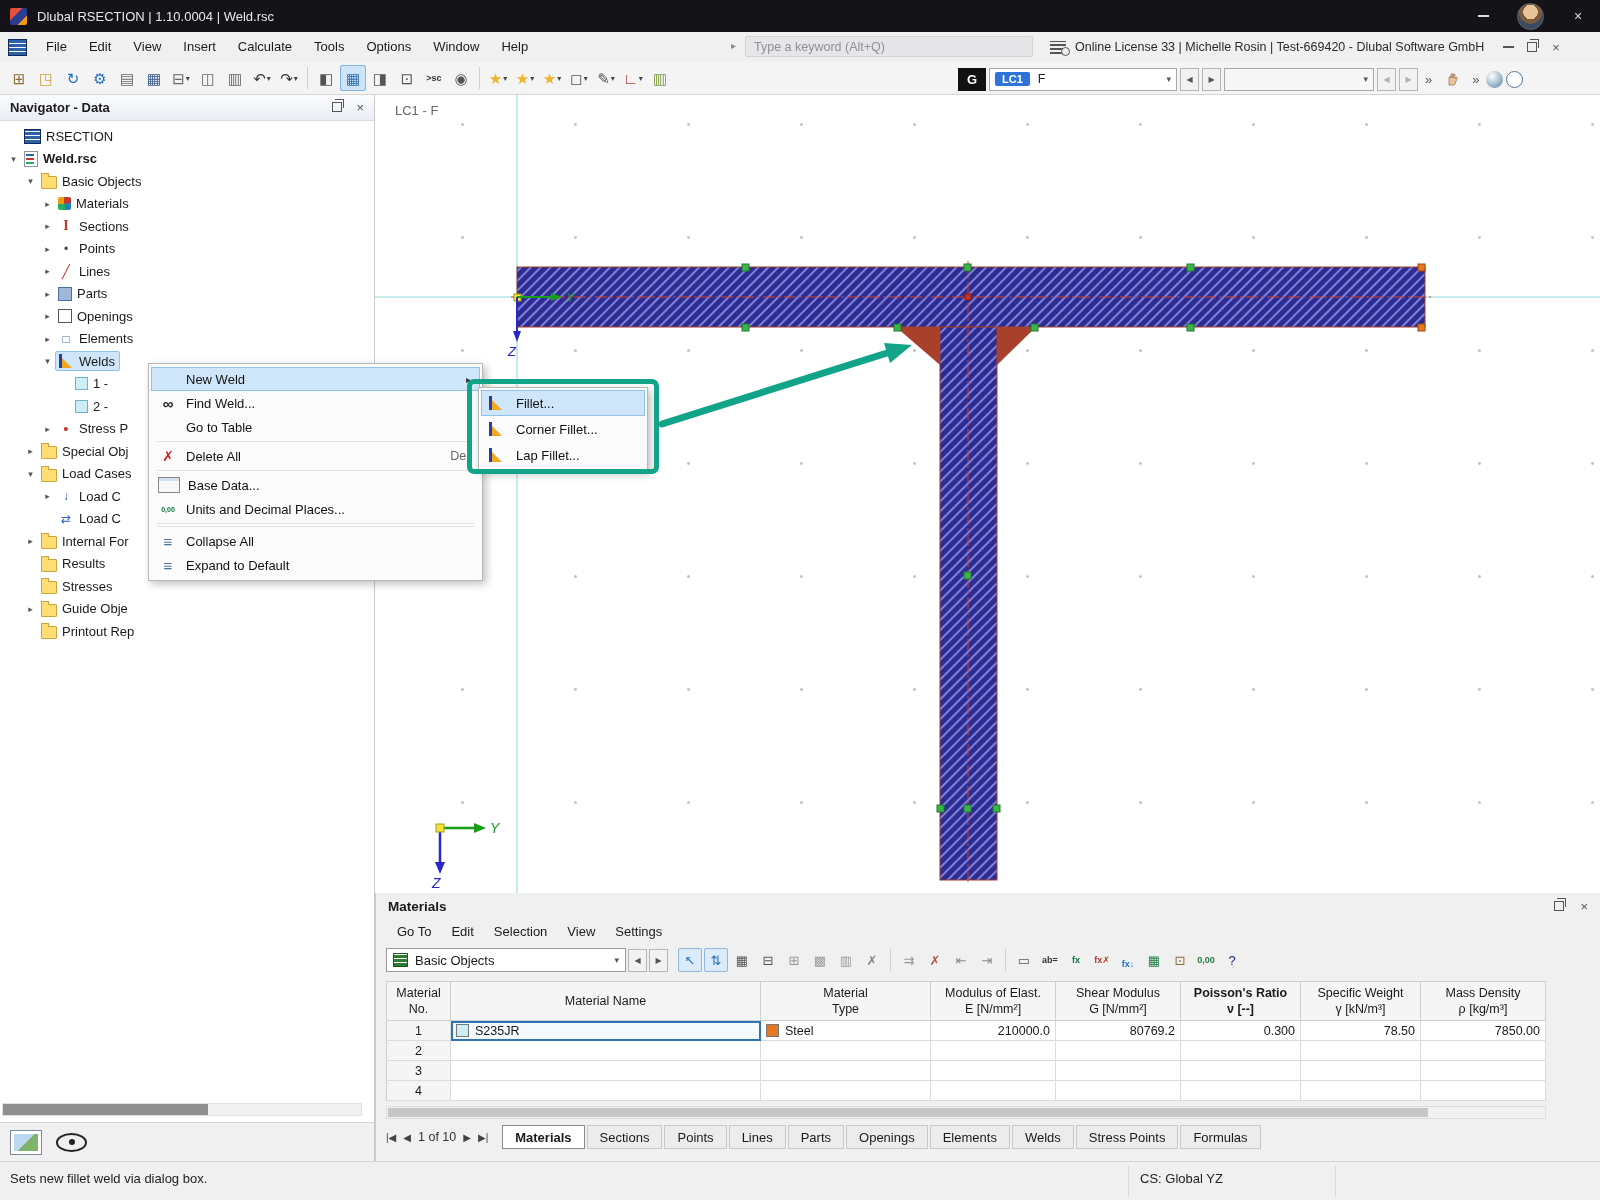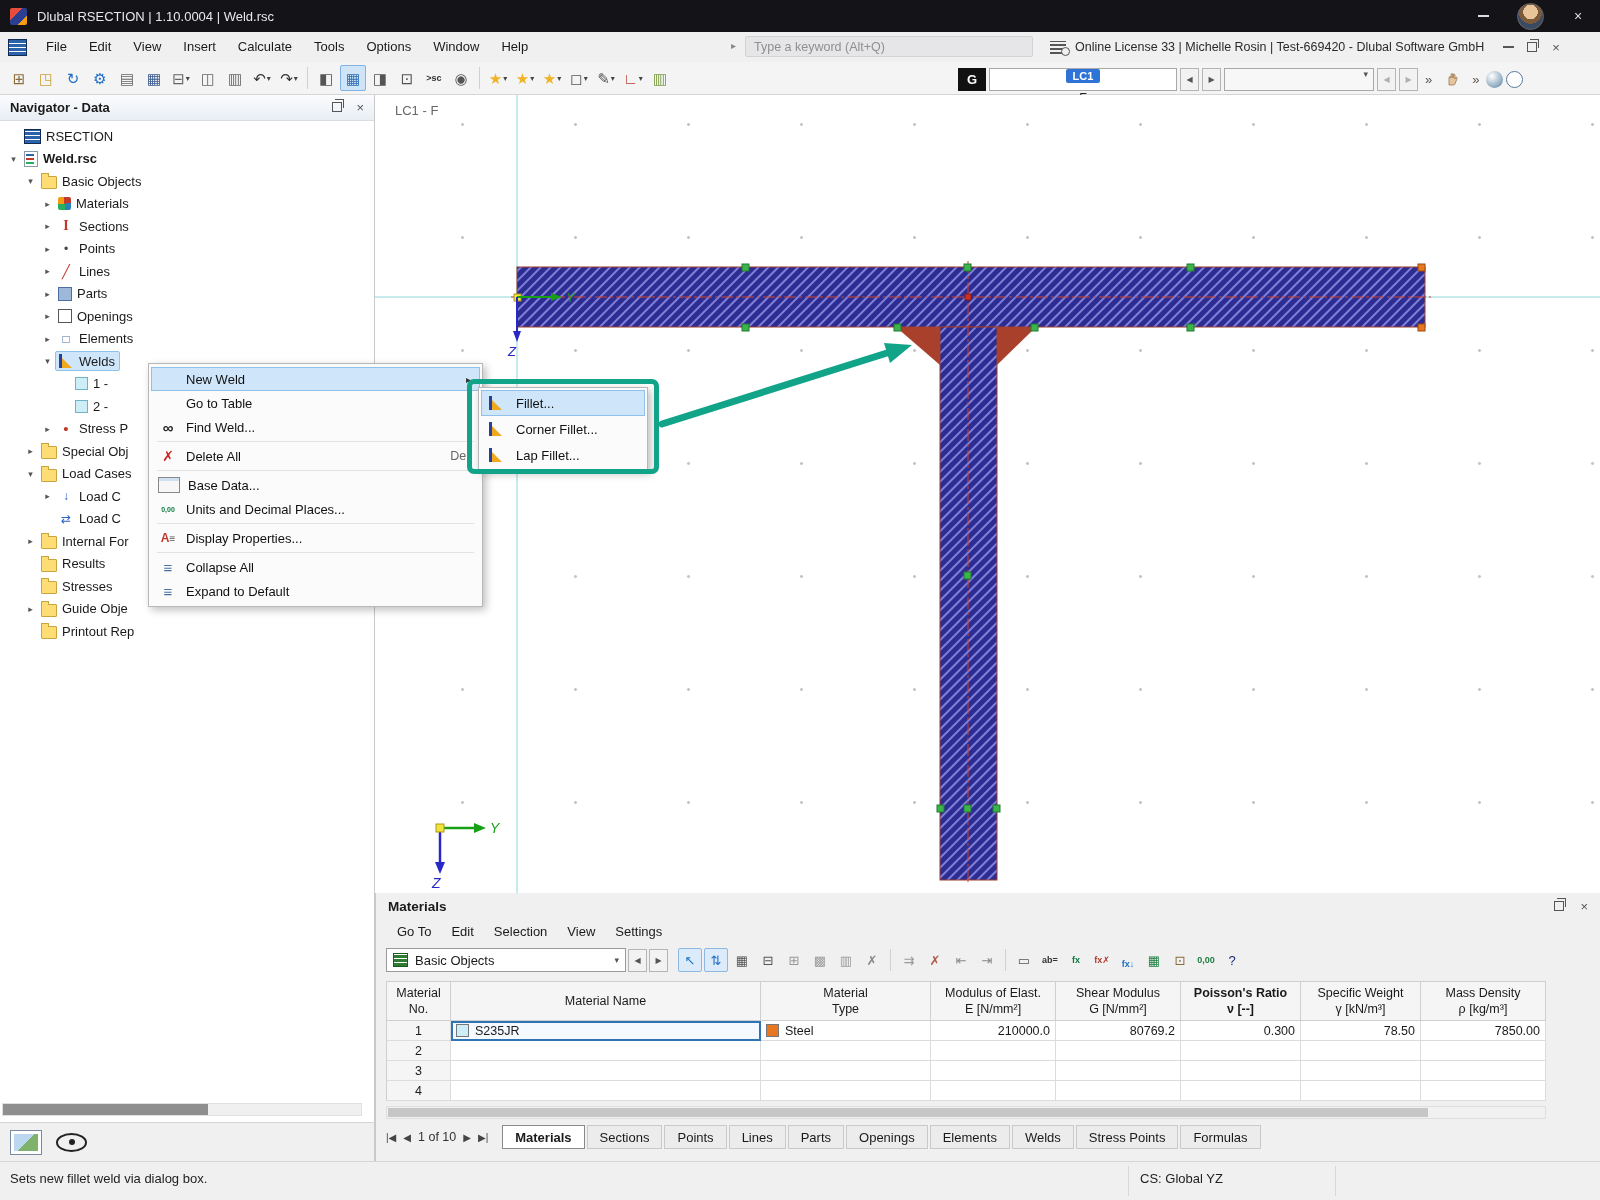--- a/index.html
+++ b/index.html
@@ -39,21 +39,21 @@
   .tb-btn{min-width:26px;height:26px;display:flex;align-items:center;justify-content:center;border:1px solid transparent;border-radius:2px;font-size:15px;color:#444;padding:0 1px;box-sizing:border-box;}
   .tb-btn.active{background:#cfe4f7;border-color:#7fb2e5;}
   .tb-btn.small{min-width:24px;height:24px;font-size:13px;}
   .tb-btn.grouped{background:#dcebf9;border-color:#8fb8e0;}
   .tb-g{line-height:1;}
   .tb-txt{font-size:9px;font-weight:bold;line-height:1;}
   .tb-dd{font-size:8px;margin-left:1px;color:#444;}
   .tb-sep{width:1px;height:22px;background:#d0d0d0;margin:0 4px;flex:none;}
   #tb-right{position:absolute;left:958px;top:4px;display:flex;align-items:center;gap:3px;}
   .gbox{width:28px;height:23px;background:#111;color:#fff;display:flex;align-items:center;justify-content:center;font-weight:bold;font-size:13px;}
-  .combo{width:188px;height:23px;background:#fff;border:1px solid #a8a8a8;display:flex;align-items:center;padding:0 5px;gap:8px;box-sizing:border-box;flex-direction:column;}
+  .combo{width:188px;height:23px;background:#fff;border:1px solid #a8a8a8;display:flex;align-items:center;padding:0 5px;gap:8px;box-sizing:border-box;}
   .combo.empty{width:150px;background:#f7f7f7;}
   .combo .chip{background:#2e74d8;color:#fff;font-size:11px;font-weight:bold;padding:1px 7px;border-radius:2px;}
   .combo-text{font-size:12.5px;color:#222;}
   .combo-arr{margin-left:auto;font-size:9px;color:#555;}
   .spin{width:19px;height:23px;border:1px solid #b5b5b5;background:#f2f2f2;display:flex;align-items:center;justify-content:center;font-size:8px;color:#555;box-sizing:border-box;}
   .spin.dis{color:#b0b0b0;}
   .chev{padding:0 4px;color:#555;font-size:13px;}
   .sphere{width:17px;height:17px;border-radius:50%;background:radial-gradient(circle at 35% 30%,#fff,#9ab4c8 60%,#56789a);}
   .sphere.outline{background:#fff;border:1px solid #56789a;box-sizing:border-box;}
   
@@ -757,48 +757,44 @@
   <span class="sb-div" style="left:1335px;"></span>
 </div>
 
 <div id="context-menu" data-name="context-menu">
   <div id="cm-list">
       <div class="cm-item hi" data-name="context-menu-item-new-weld">
         <span class="icon cm-ic" data-name="blank-icon"></span>
         <span class="cm-label">New Weld</span>
         <span class="cm-arrow" data-name="submenu-arrow-icon">▸</span>
       </div>
+      <div class="cm-item" data-name="context-menu-item-find-weld">
+        <span class="icon cm-ic" data-name="binoculars-icon"></span>
+        <span class="cm-label">Find Weld...</span>
+      </div>
       <div class="cm-item" data-name="context-menu-item-go-to-table">
         <span class="icon cm-ic" data-name="blank-icon"></span>
         <span class="cm-label">Go to Table</span>
-      </div>
-      <div class="cm-item" data-name="context-menu-item-find-weld">
-        <span class="icon cm-ic" data-name="binoculars-icon"></span>
-        <span class="cm-label">Find Weld...</span>
       </div>
       <div class="cm-sep" data-name="menu-separator"></div>
       <div class="cm-item" data-name="context-menu-item-delete-all">
         <span class="icon cm-ic" data-name="delete-icon"></span>
         <span class="cm-label">Delete All</span>
         <span class="cm-short" data-name="menu-shortcut">Del</span>
       </div>
       <div class="cm-sep" data-name="menu-separator"></div>
       <div class="cm-item" data-name="context-menu-item-base-data">
         <span class="icon cm-ic" data-name="base-data-icon"></span>
         <span class="cm-label">Base Data...</span>
       </div>
       <div class="cm-item" data-name="context-menu-item-units-and-decimal-places">
         <span class="icon cm-ic" data-name="units-icon"></span>
         <span class="cm-label">Units and Decimal Places...</span>
       </div>
       <div class="cm-sep" data-name="menu-separator"></div>
-      <div class="cm-item" data-name="context-menu-item-display-properties">
-        <span class="icon cm-ic" data-name="display-properties-icon"></span>
-        <span class="cm-label">Display Properties...</span>
-      </div>
       <div class="cm-sep" data-name="menu-separator"></div>
       <div class="cm-item" data-name="context-menu-item-collapse-all">
         <span class="icon cm-ic" data-name="collapse-icon"></span>
         <span class="cm-label">Collapse All</span>
       </div>
       <div class="cm-item" data-name="context-menu-item-expand-to-default">
         <span class="icon cm-ic" data-name="expand-icon"></span>
         <span class="cm-label">Expand to Default</span>
       </div>
     </div>

